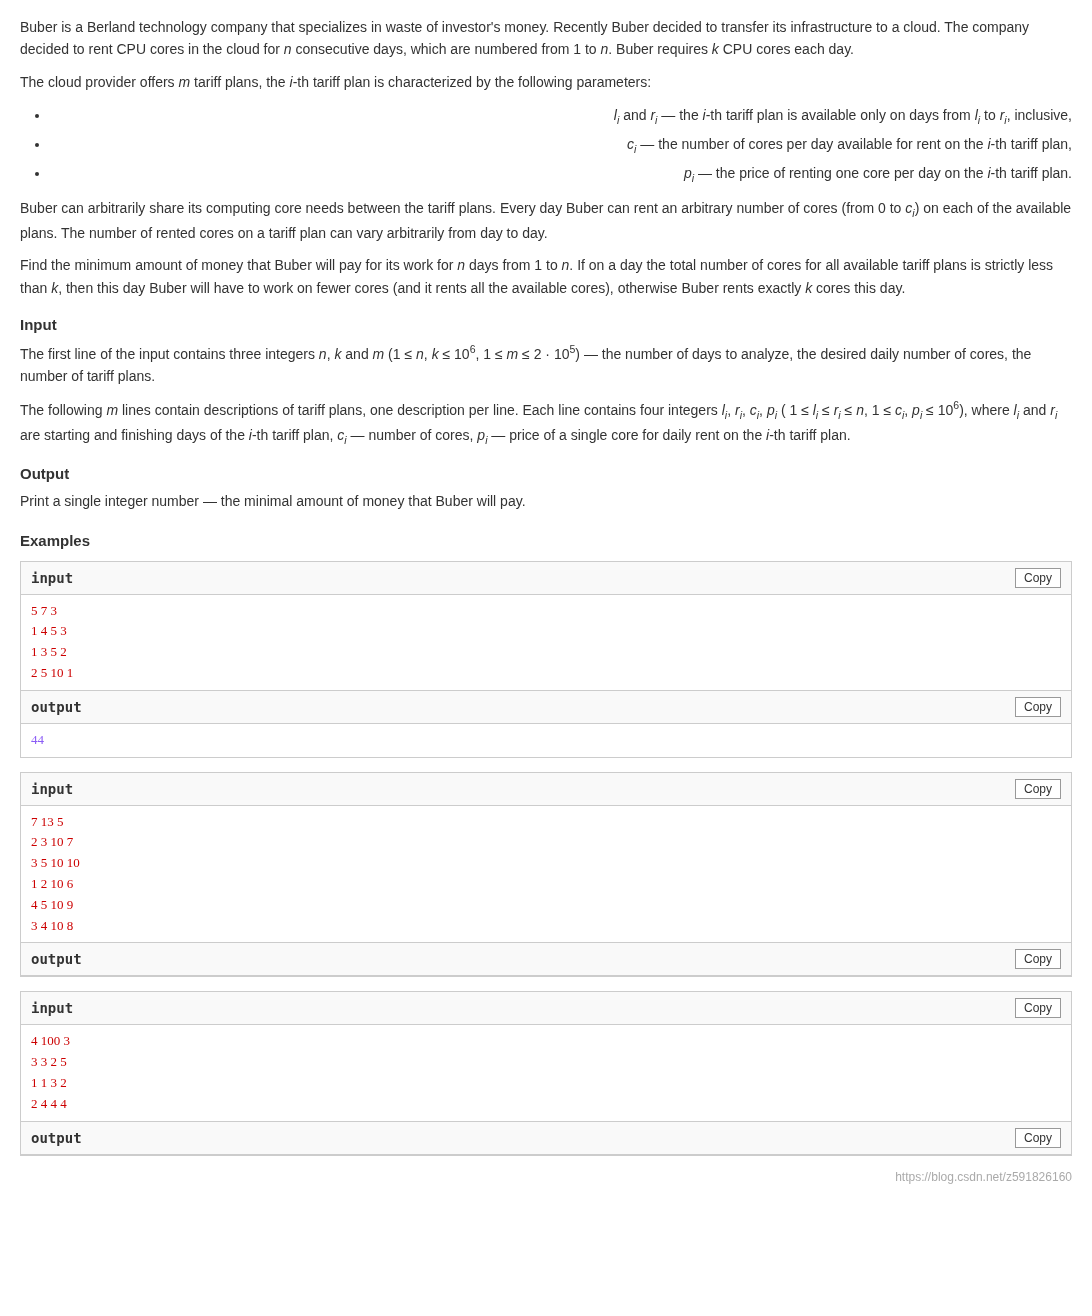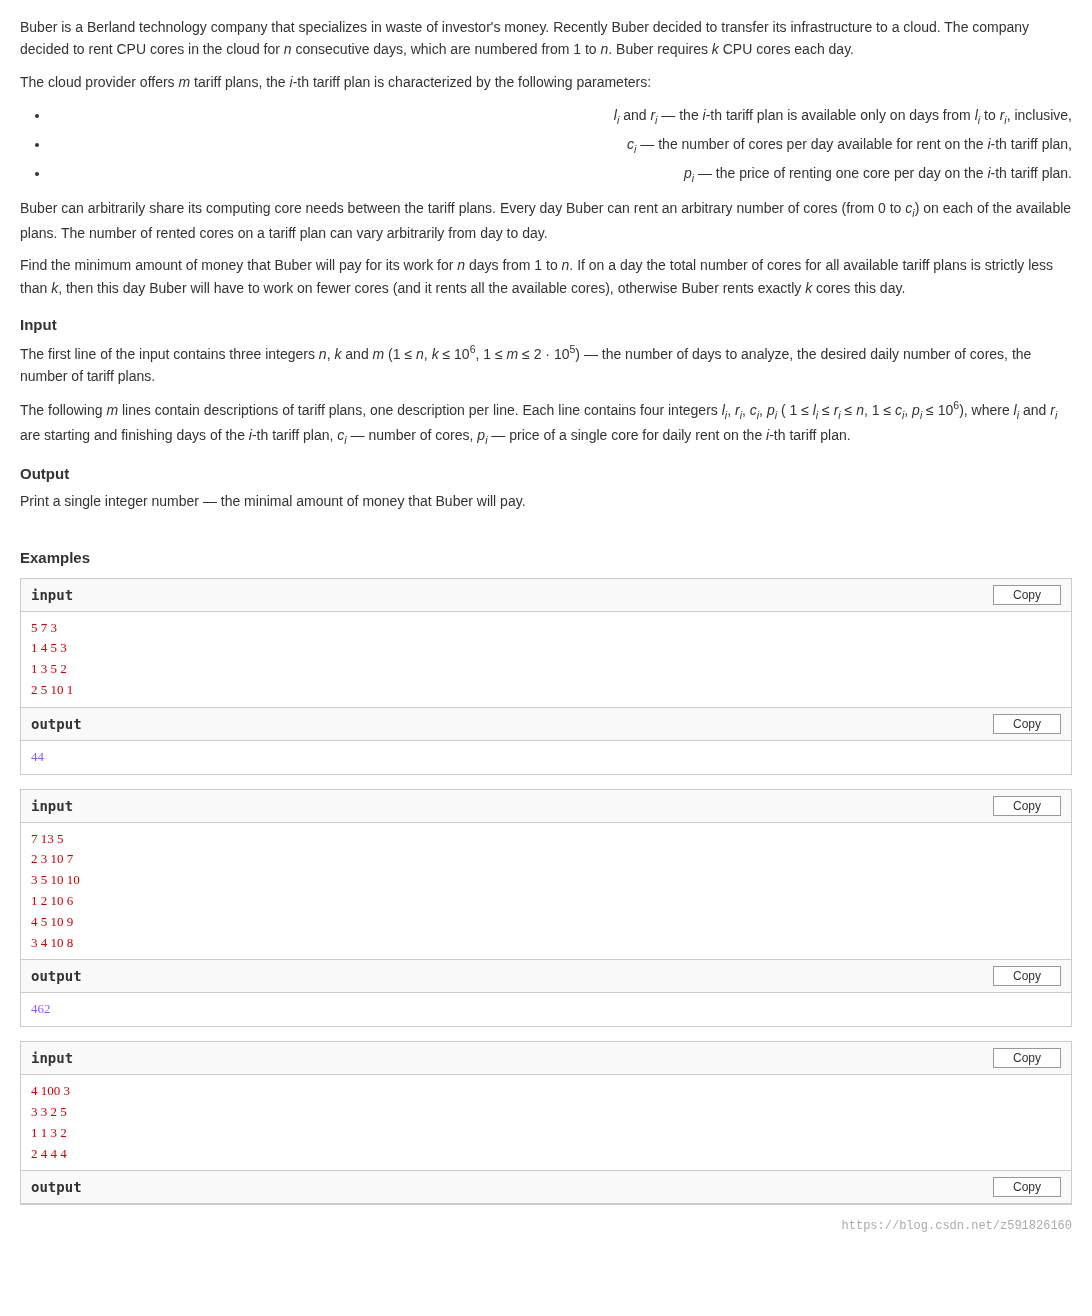--- a/index.html
+++ b/index.html
@@ -25,21 +25,21 @@
     }
     .section-title {
       font-weight: bold;
       font-size: 15px;
       margin-top: 14px;
       margin-bottom: 4px;
     }
     .examples-title {
       font-weight: bold;
       font-size: 15px;
-      margin-top: 33px;
+      margin-top: 16px;
       margin-bottom: 8px;
     }
     .example-block {
       border: 1px solid #ccc;
       margin-bottom: 0;
     }
     .example-header {
       display: flex;
       justify-content: space-between;
       align-items: center;
@@ -48,21 +48,21 @@
       border-bottom: 1px solid #ccc;
     }
     .example-header-label {
       font-family: monospace;
       font-weight: bold;
       font-size: 14px;
       color: #333;
     }
     .copy-btn {
       font-size: 12px;
-      padding: 2px 19px;
+      padding: 2px 8px;
       background: #fff;
       border: 1px solid #999;
       cursor: pointer;
       color: #333;
     }
     .example-content {
       padding: 6px 10px;
       font-family: Liberation Serif, serif;
       font-size: 13px;
       color: #c00;
@@ -74,21 +74,20 @@
       color: #8b5cf6;
     }
     .example-pair {
       margin-bottom: 14px;
     }
     .watermark {
       color: #aaa;
       font-size: 12px;
       text-align: right;
       margin-top: 4px;
-      font-family: Liberation Mono, monospace;
     }
     sub, sup {
       font-size: 0.75em;
     }
   </style>
 </head>
 <body>
 
 <p>
   Buber is a Berland technology company that specializes in waste of investor's money. Recently Buber decided to transfer its infrastructure to a cloud. The company decided to rent CPU cores in the cloud for <em>n</em> consecutive days, which are numbered from 1 to <em>n</em>. Buber requires <em>k</em> CPU cores each day.
@@ -168,21 +167,20 @@
 3 5 10 10
 1 2 10 6
 4 5 10 9
 3 4 10 8</div>
       </div>
       <div class="example-block" style="border-top: none;">
         <div class="example-header">
           <span class="example-header-label">output</span>
           <button class="copy-btn">Copy</button>
         </div>
-        <div class="example-content output-content">462</div>
       </div>
     </div>
     <div class="example-pair">
       <div class="example-block">
         <div class="example-header">
           <span class="example-header-label">input</span>
           <button class="copy-btn">Copy</button>
         </div>
         <div class="example-content">4 100 3
 3 3 2 5

